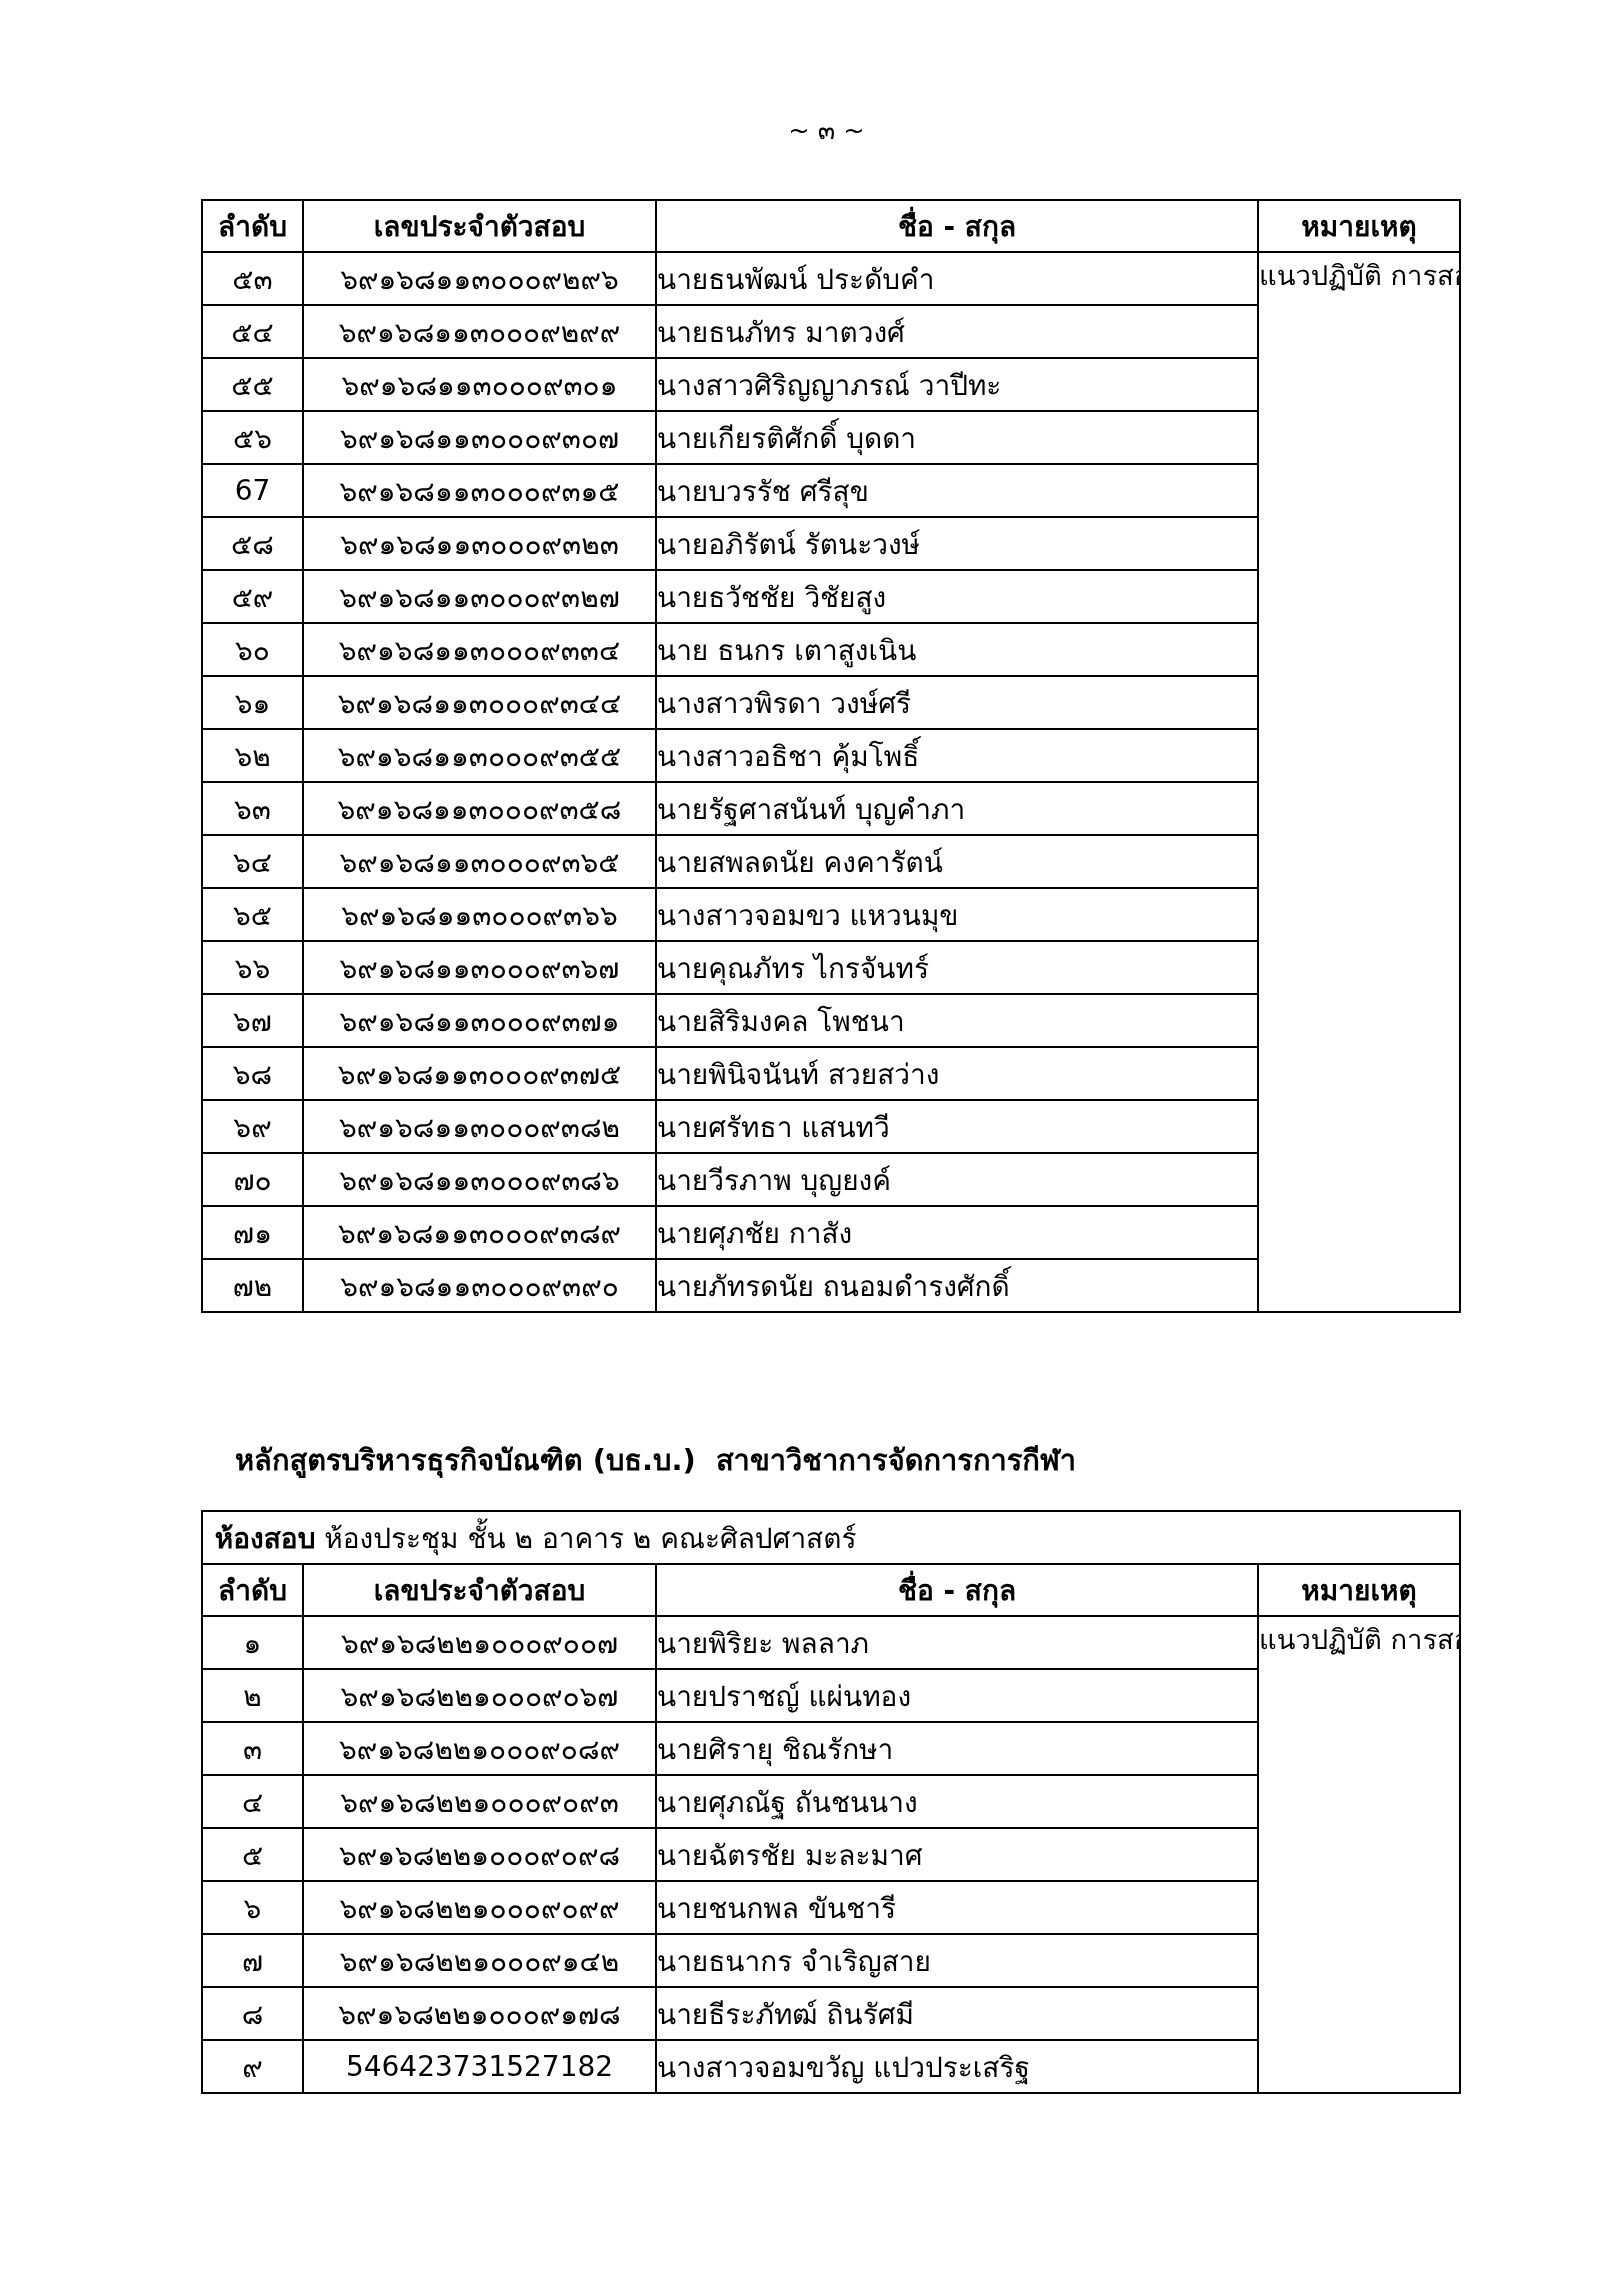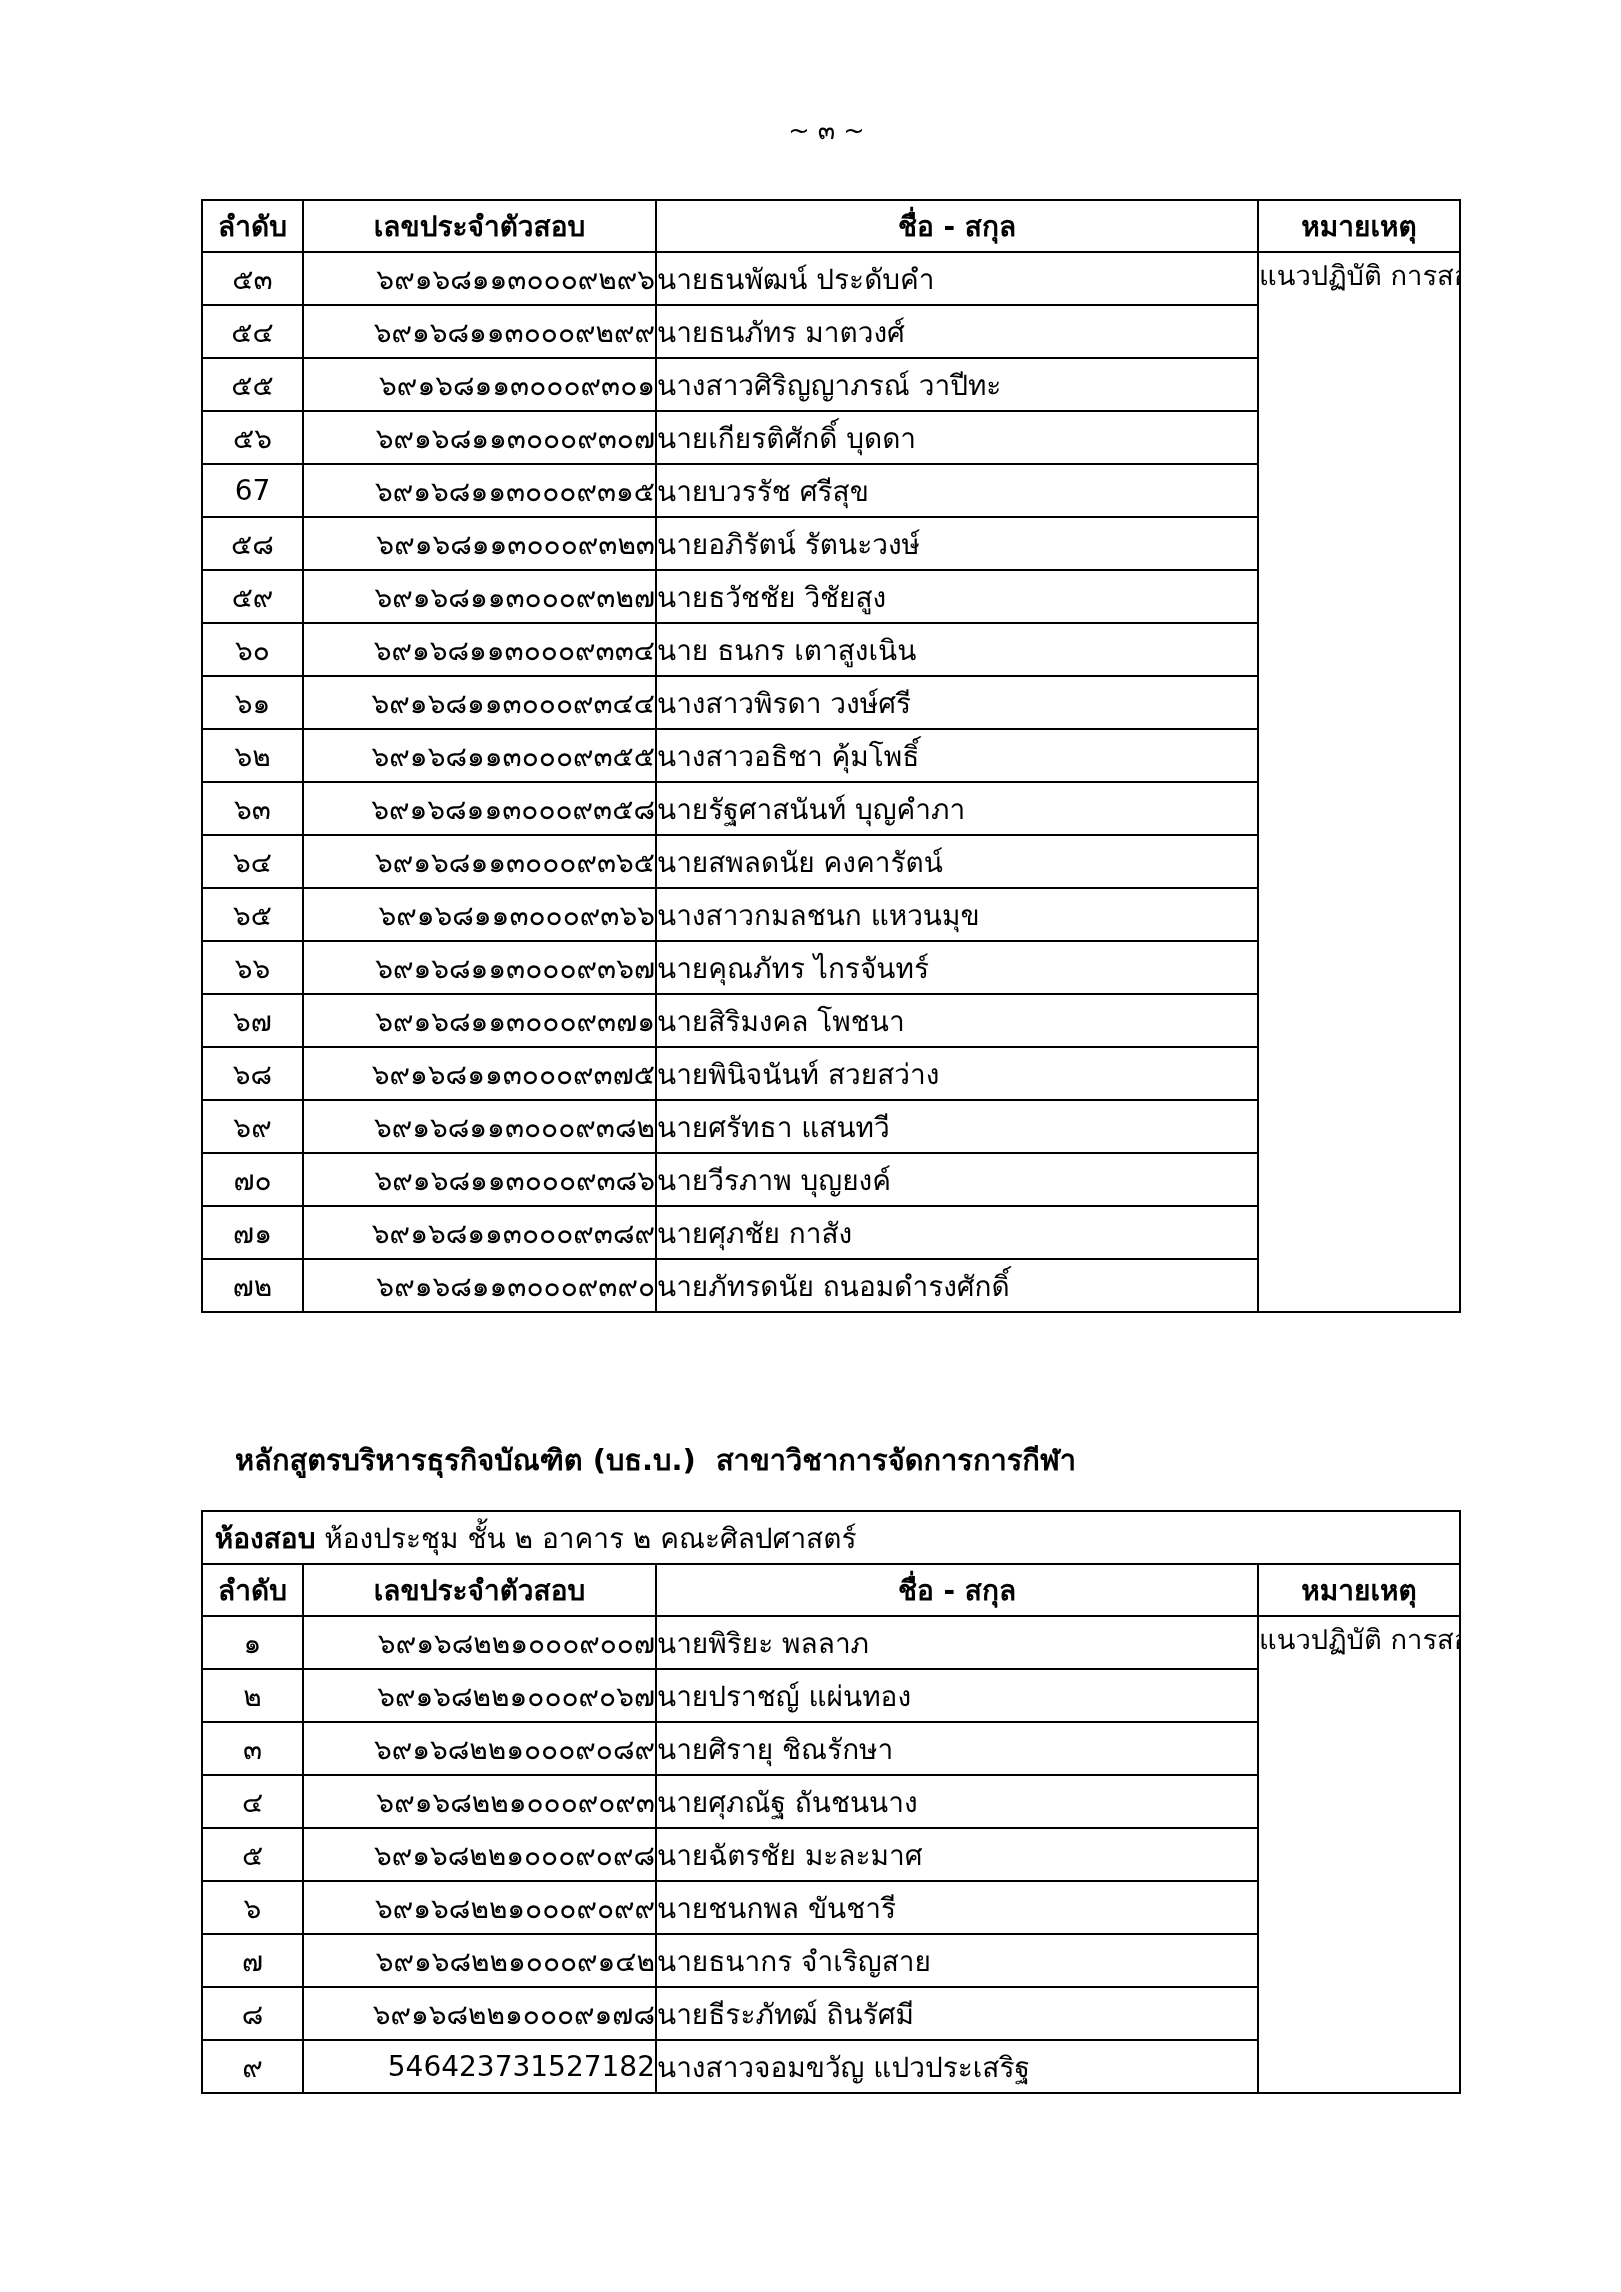--- a/index.html
+++ b/index.html
@@ -6,21 +6,21 @@
   body { width:1621px; height:2293px; position:relative; overflow:hidden;
          font-family:"DejaVu Sans", sans-serif; color:#000; }
   .pagenum { position:absolute; top:110px; left:0; width:1653px; text-align:center;
              font-size:25.5px; font-family:"DejaVu Sans", sans-serif; }
   table.roster { position:absolute; left:201px; width:1258px; border-collapse:collapse;
                  table-layout:fixed; font-size:28px; }
   table.roster td, table.roster th { border:2.9px solid #000; padding:0; height:51px;
                  overflow:hidden; white-space:nowrap; }
   table.roster th { font-weight:bold; text-align:center; height:50px; }
   td.c-no { text-align:center; }
-  td.c-id { text-align:right; letter-spacing:0px; }
+  td.c-id { text-align:center; letter-spacing:0px; }
   td.c-name { text-align:left; padding-left:13.7px; }
   td.c-note { vertical-align:top; text-align:left; padding-left:13.7px; padding-top:3.9px;
               line-height:45px; white-space:normal; font-size:27.4px; }
   tr.room td { text-align:left; padding-left:11.8px; height:51px; }
   .room-label { font-weight:bold;margin-top:40px; }
   #t1 { top:199px; }
   #t2 { top:1510px; }
   .heading { position:absolute; top:1437px; left:235px; font-size:29px; font-weight:bold; white-space:pre; }
 </style>
 </head>
@@ -101,21 +101,21 @@
         <td class="c-name">นายรัฐศาสนันท์ บุญคำภา</td>
       </tr>
       <tr>
         <td class="c-no">๖๔</td>
         <td class="c-id">๖๙๑๖๘๑๑๓๐๐๐๙๓๖๕</td>
         <td class="c-name">นายสพลดนัย คงคารัตน์</td>
       </tr>
       <tr>
         <td class="c-no">๖๕</td>
         <td class="c-id">๖๙๑๖๘๑๑๓๐๐๐๙๓๖๖</td>
-        <td class="c-name">นางสาวกมลชนก แหวนมุข</td>
+        <td class="c-name">นางสาวจอมขว แหวนมุข</td>
       </tr>
       <tr>
         <td class="c-no">๖๖</td>
         <td class="c-id">๖๙๑๖๘๑๑๓๐๐๐๙๓๖๗</td>
         <td class="c-name">นายคุณภัทร ไกรจันทร์</td>
       </tr>
       <tr>
         <td class="c-no">๖๗</td>
         <td class="c-id">๖๙๑๖๘๑๑๓๐๐๐๙๓๗๑</td>
         <td class="c-name">นายสิริมงคล โพชนา</td>

